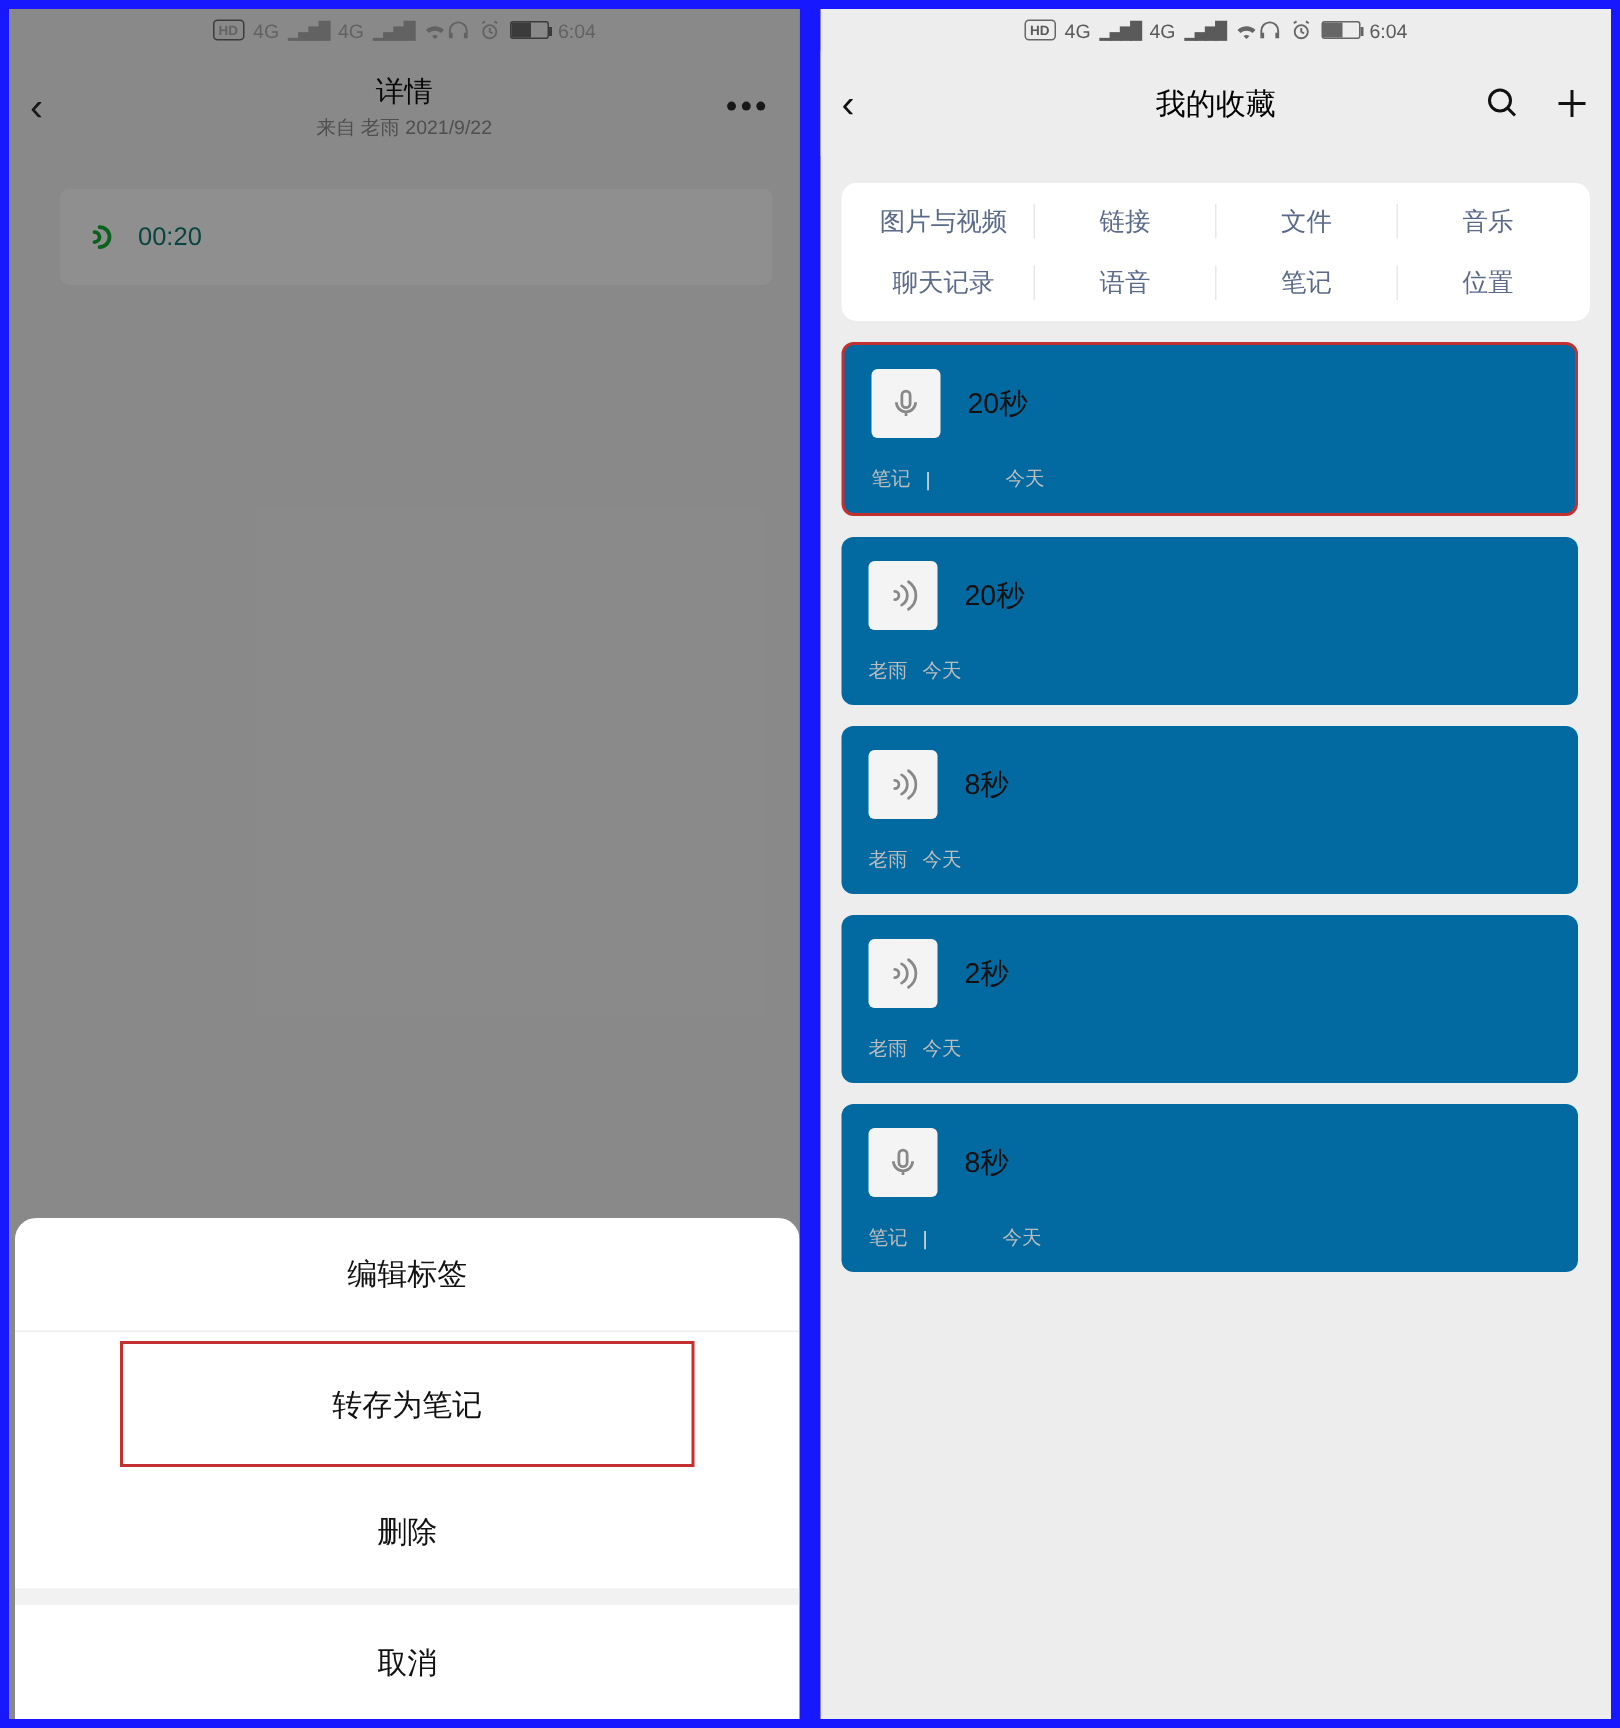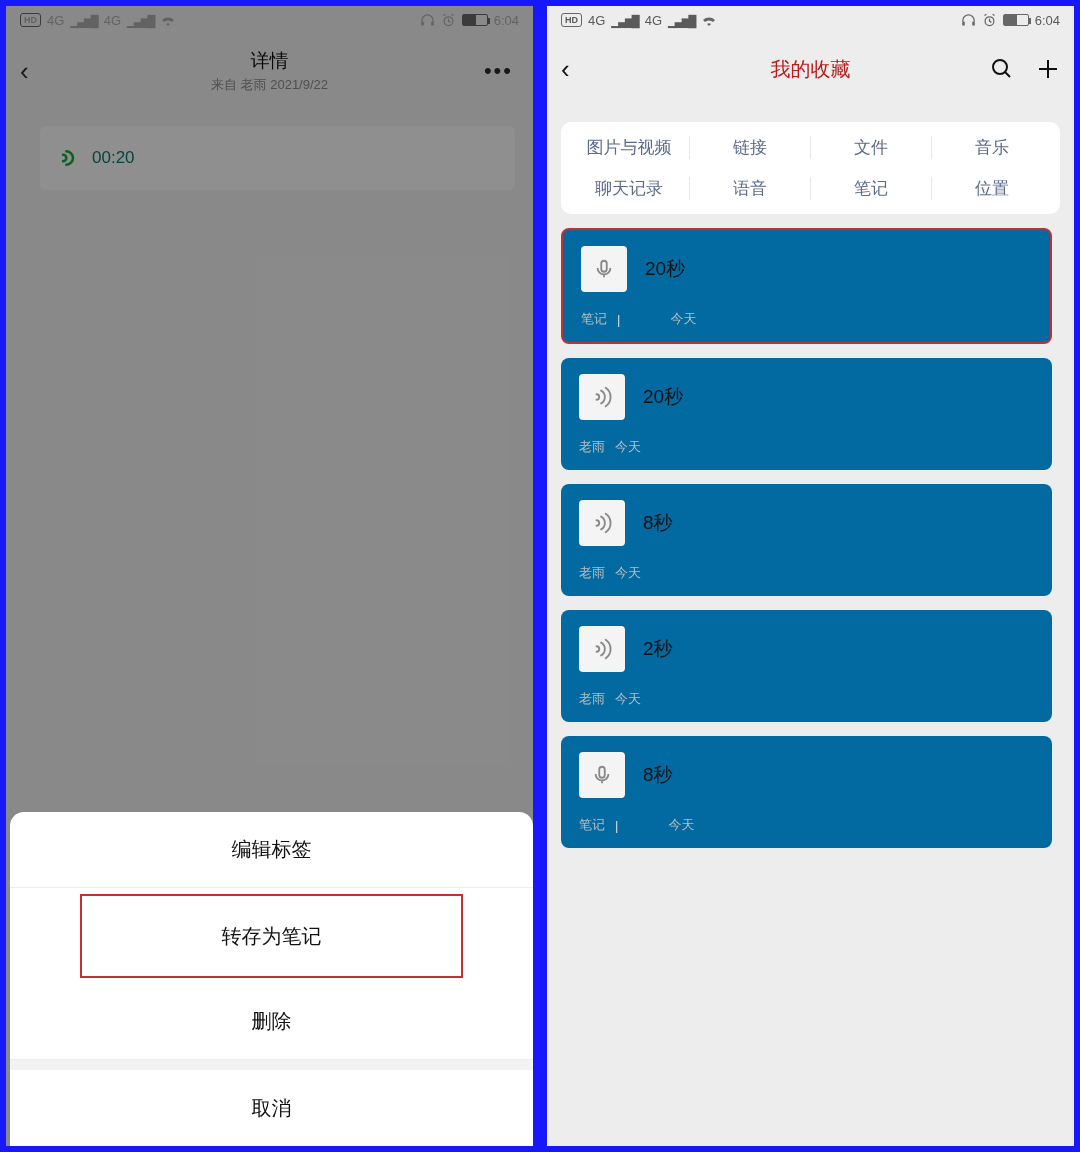--- a/index.html
+++ b/index.html
@@ -18,21 +18,21 @@
     display: flex;
     flex-direction: column;
     overflow: hidden;
     position: relative;
   }
   
   .statusbar {
     height: 28px;
     display: flex;
     align-items: center;
-    justify-content: space-between;
+    justify-content: center;
     padding: 0 14px;
     font-size: 13px;
     color: #5a5a5a;
   }
   .sb-left, .sb-right { display: flex; align-items: center; gap: 6px; }
   .sb-left span, .sb-right span { display:inline-flex; align-items:center; }
   .hd-badge {
     border: 1px solid #666; border-radius: 3px; padding: 0 3px;
     font-size: 9px; font-weight: bold; line-height: 12px;
   }
@@ -95,21 +95,21 @@
   .sheet .cancel { border-bottom:none;font-family:Liberation Mono, monospace; }
 
   
   .phone.right { background:#ededed; }
   .right .statusbar { color:#5a5a5a; }
   .topbar2 {
     height: 70px; display:flex; align-items:center; justify-content:center;
     position:relative; background:#ededed;
   }
   .topbar2 .back { position:absolute; left:14px; font-size:26px; color:#111; }
-  .topbar2 .title2 { font-size:20px; color:#b91c1c; font-weight:500; }
+  .topbar2 .title2 { font-size:20px; color:#000000; font-weight:500; }
   .topbar2 .icons { position:absolute; right:14px; display:flex; gap:22px; }
   .topbar2 .icons span { font-size:24px; color:#111; }
 
   .catcard {
     margin: 18px 14px 14px 14px; background:#fff; border-radius:10px;
     padding: 14px 8px;
   }
   .catrow { display:flex; }
   .catrow + .catrow { margin-top:18px; }
   .catcell {

